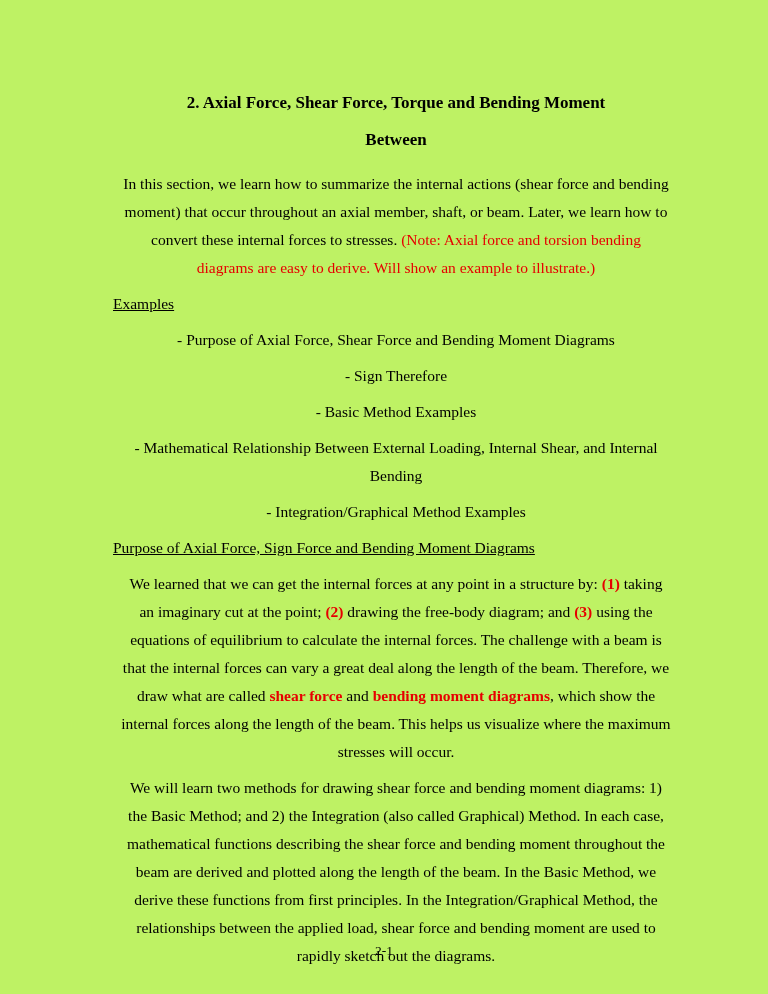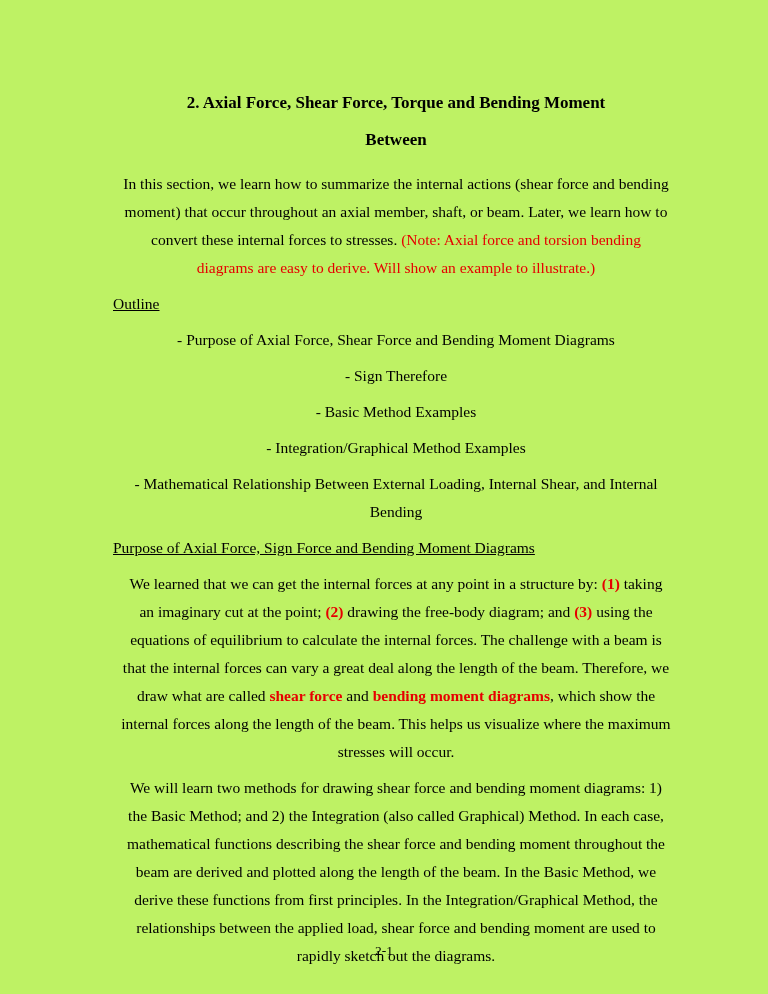--- a/index.html
+++ b/index.html
@@ -70,26 +70,26 @@
 <div class="page">
   <div class="content">
 
     <h1 class="title">
       <span class="title-line">2. Axial Force, Shear Force, Torque and Bending Moment</span>
       <span class="title-line">Between</span>
     </h1>
 
     <p class="para"><span>In this section, we learn how to summarize the internal actions (shear force and bending moment) that occur throughout an axial member, shaft, or beam. Later, we learn how to convert these internal forces to stresses. </span><span class="seg-red">(Note: Axial force and torsion bending diagrams are easy to derive. Will show an example to illustrate.)</span></p>
 
-    <p class="heading gap-large">Outline</p>
+    <p class="heading gap-large">Examples</p>
     <p class="para">- Purpose of Axial Force, Shear Force and Bending Moment Diagrams</p>
     <p class="para">- Sign Therefore</p>
     <p class="para">- Basic Method Examples</p>
+    <p class="para">- Mathematical Relationship Between External Loading, Internal Shear, and Internal Bending</p>
     <p class="para">- Integration/Graphical Method Examples</p>
-    <p class="para">- Mathematical Relationship Between External Loading, Internal Shear, and Internal Bending</p>
 
     <p class="heading gap-medium">Purpose of Axial Force, Sign Force and Bending Moment Diagrams</p>
     <p class="para"><span>We learned that we can get the internal forces at any point in a structure by: </span><span class="seg-redbold">(1)</span><span> taking an imaginary cut at the point; </span><span class="seg-redbold">(2)</span><span> drawing the free-body diagram; and </span><span class="seg-redbold">(3)</span><span> using the equations of equilibrium to calculate the internal forces. The challenge with a beam is that the internal forces can vary a great deal along the length of the beam. Therefore, we draw what are called </span><span class="seg-redbold">shear force</span><span> and </span><span class="seg-redbold">bending moment diagrams</span><span>, which show the internal forces along the length of the beam. This helps us visualize where the maximum stresses will occur.</span></p>
 
     <p class="para gap-small">We will learn two methods for drawing shear force and bending moment diagrams: 1) the Basic Method; and 2) the Integration (also called Graphical) Method. In each case, mathematical functions describing the shear force and bending moment throughout the beam are derived and plotted along the length of the beam. In the Basic Method, we derive these functions from first principles. In the Integration/Graphical Method, the relationships between the applied load, shear force and bending moment are used to rapidly sketch out the diagrams.</p>
 
   </div>
 
   <div class="footer">2-1</div>
 </div>

